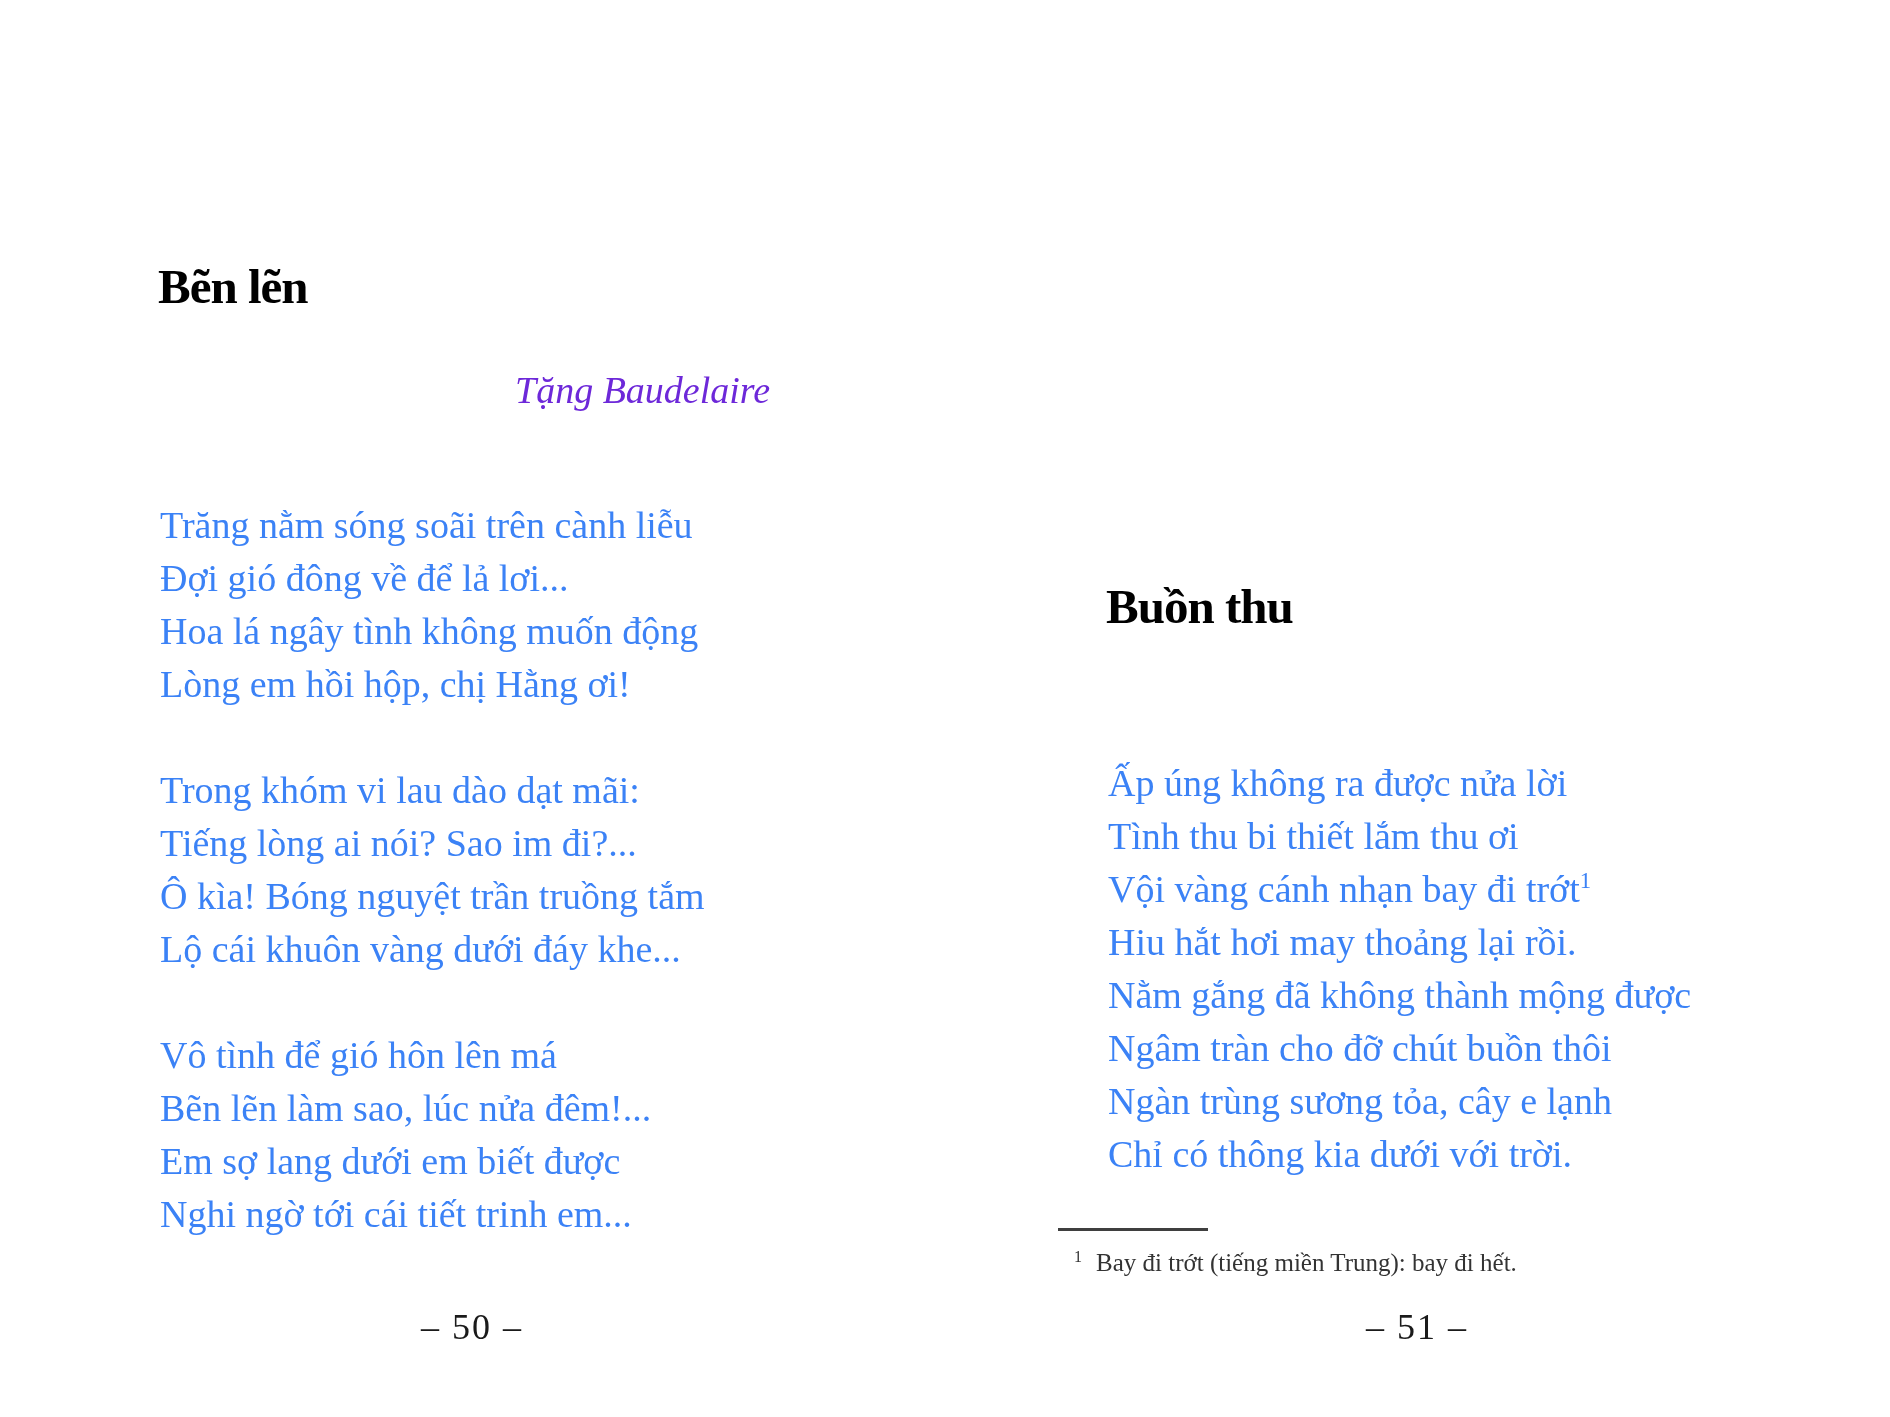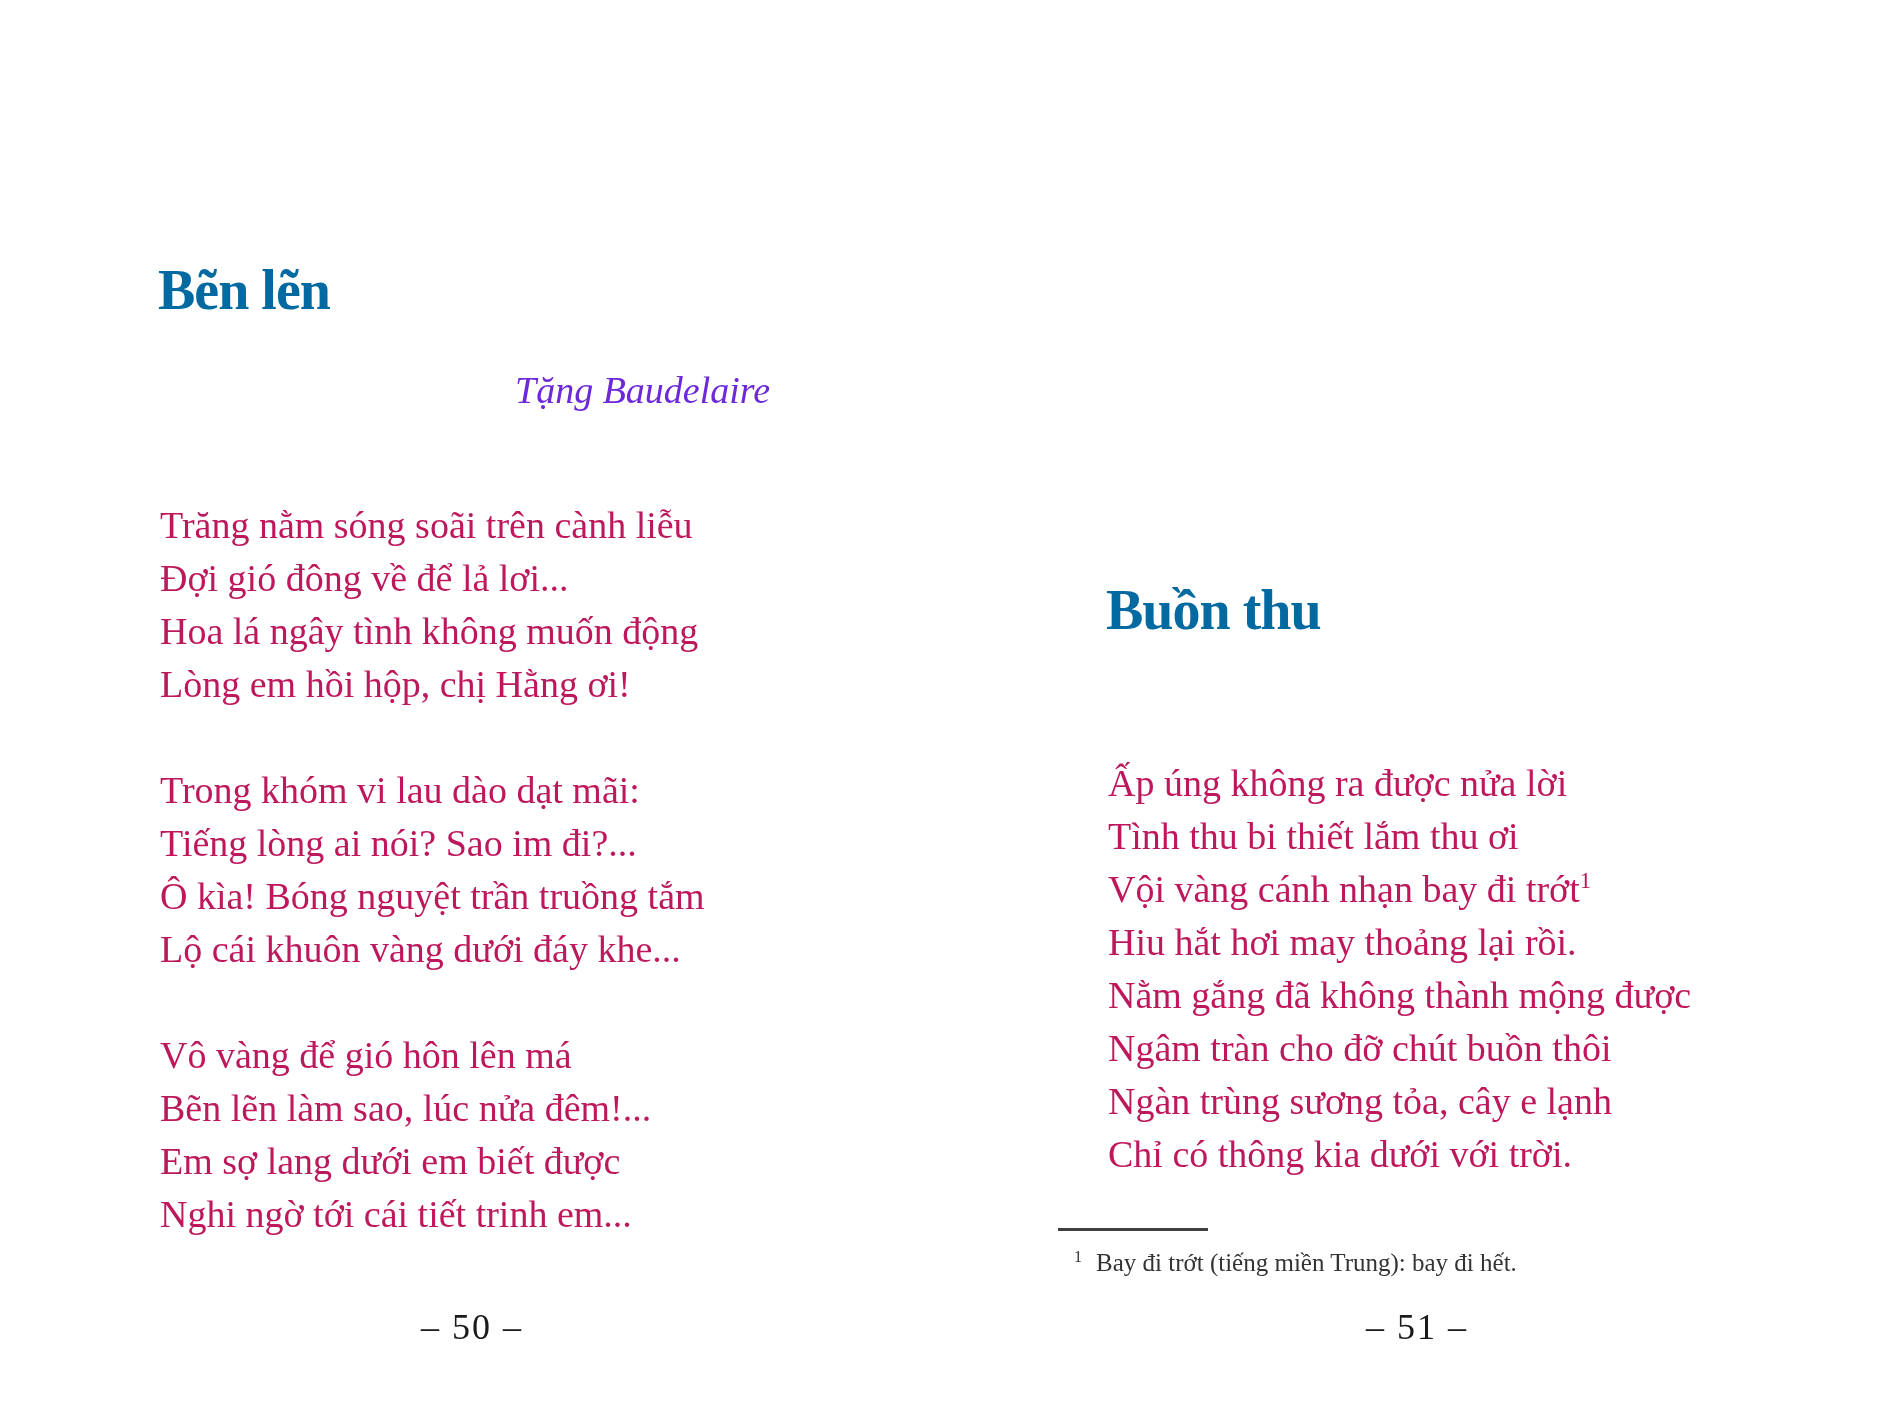--- a/index.html
+++ b/index.html
@@ -14,44 +14,44 @@
     background: #ffffff;
     overflow: hidden;
     font-family: "Liberation Serif", serif;
     color: #121212;
   }
   .poem-title {
     position: absolute;
     margin: 0;
     font-family: "Liberation Serif", serif;
     font-weight: 700;
-    font-size: 56px;
+    font-size: 49px;
     line-height: 1;
     letter-spacing: -1px;
-    color: #0369a1;
+    color: #000000;
   }
   .title-left  { left: 158px; top: 262px; }
   .title-right { left: 1106px; top: 582px; }
 
   .dedication {
     position: absolute;
     left: 515px;
     top: 368px;
     margin: 0;
     font-style: italic;
     font-size: 38px;
     line-height: 1.2;
     color: #6d28d9;
   }
 
   .poem {
     position: absolute;
     font-size: 38px;
     line-height: 53px;
-    color: #be185d;
+    color: #3b82f6;
   }
   .poem-left  { left: 160px;  top: 499px; }
   .poem-right { left: 1108px; top: 757px; }
 
   .stanza { margin: 0 0 53px 0; }
   .stanza:last-child { margin-bottom: 0; }
   .line { white-space: nowrap; }
 
   .footnote-ref {
     font-size: 60%;
@@ -116,21 +116,21 @@
       <div class="line">Hoa lá ngây tình không muốn động</div>
       <div class="line">Lòng em hồi hộp, chị Hằng ơi!</div>
     </div>
     <div class="stanza">
       <div class="line">Trong khóm vi lau dào dạt mãi:</div>
       <div class="line">Tiếng lòng ai nói? Sao im đi?...</div>
       <div class="line">Ô kìa! Bóng nguyệt trần truồng tắm</div>
       <div class="line">Lộ cái khuôn vàng dưới đáy khe...</div>
     </div>
     <div class="stanza">
-      <div class="line">Vô vàng để gió hôn lên má</div>
+      <div class="line">Vô tình để gió hôn lên má</div>
       <div class="line">Bẽn lẽn làm sao, lúc nửa đêm!...</div>
       <div class="line">Em sợ lang dưới em biết được</div>
       <div class="line">Nghi ngờ tới cái tiết trinh em...</div>
     </div>
   </div>
 
   <div class="page-number page-number-left">– 50 –</div>
 
   <h1 class="poem-title title-right">Buồn thu</h1>
 

